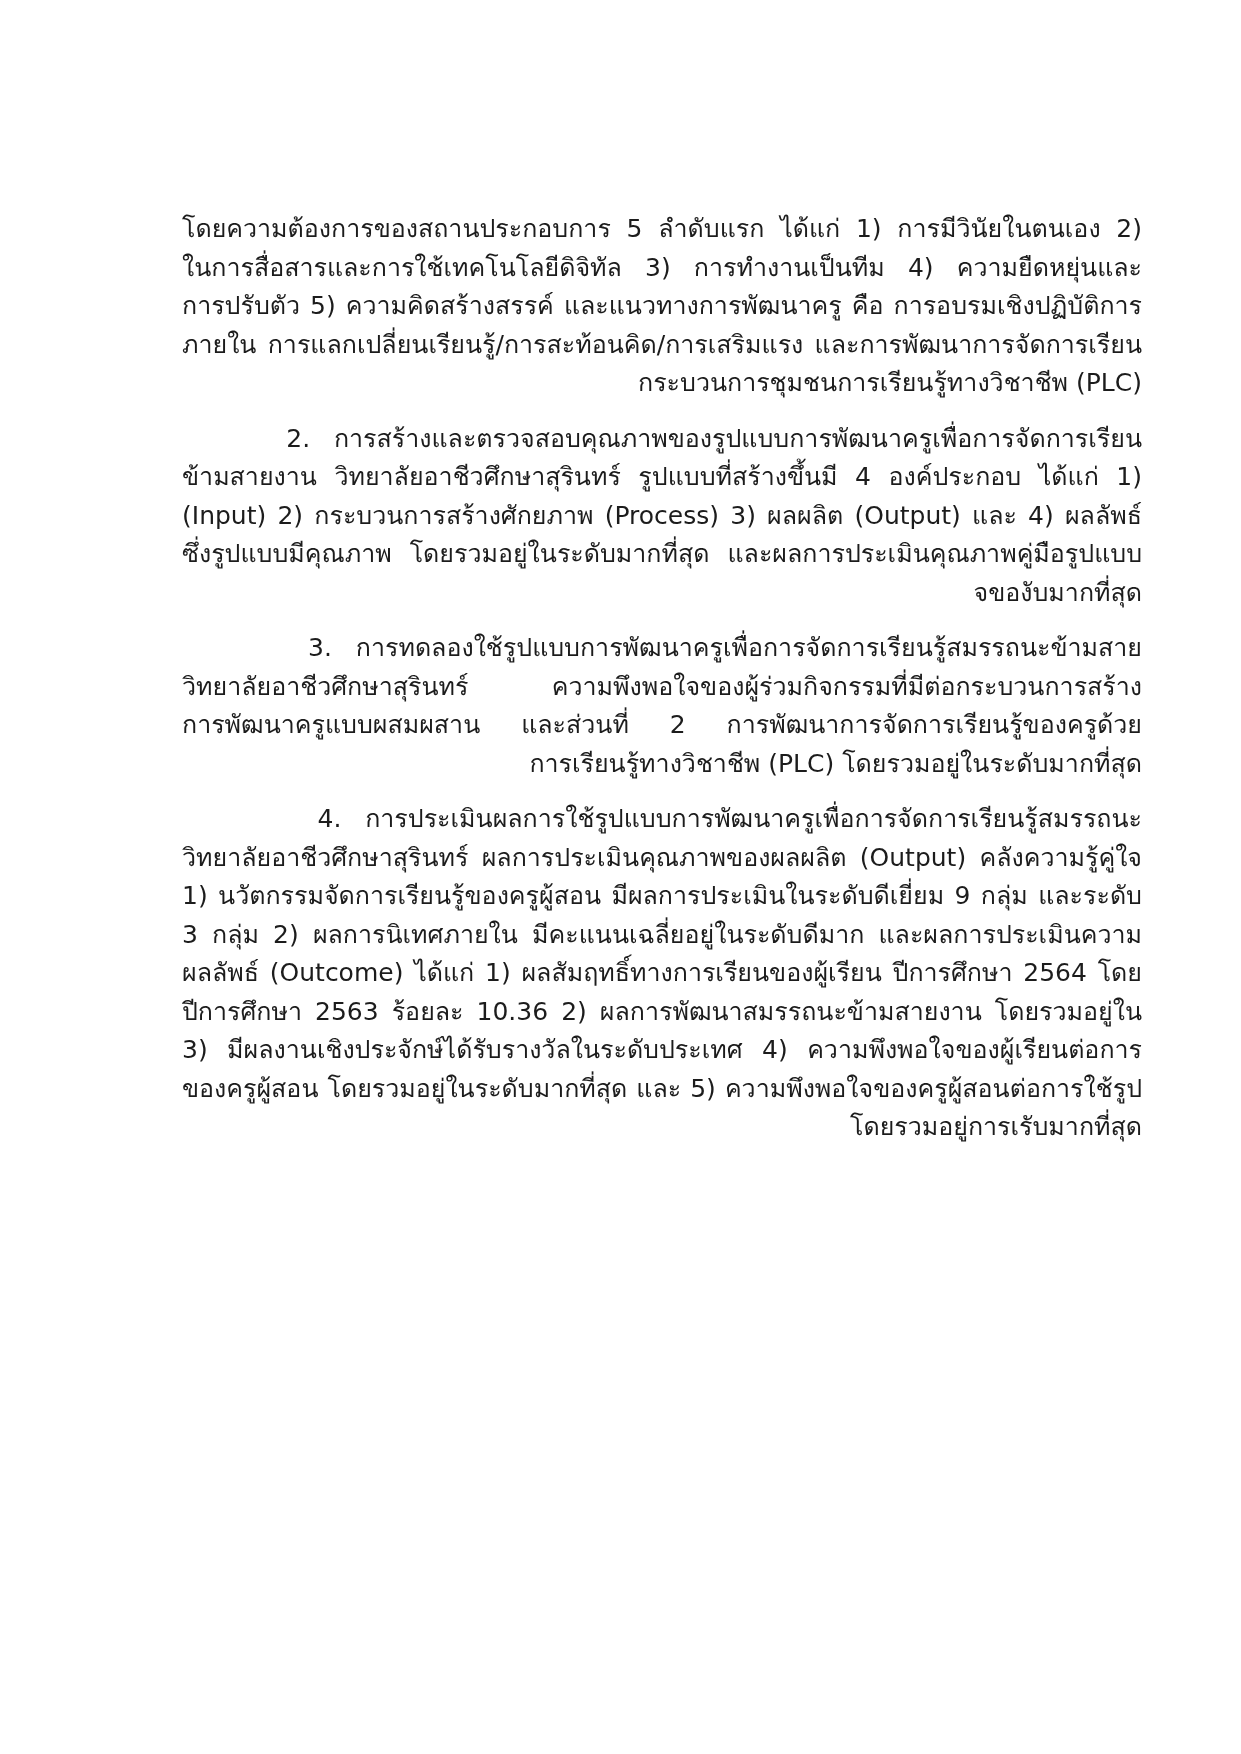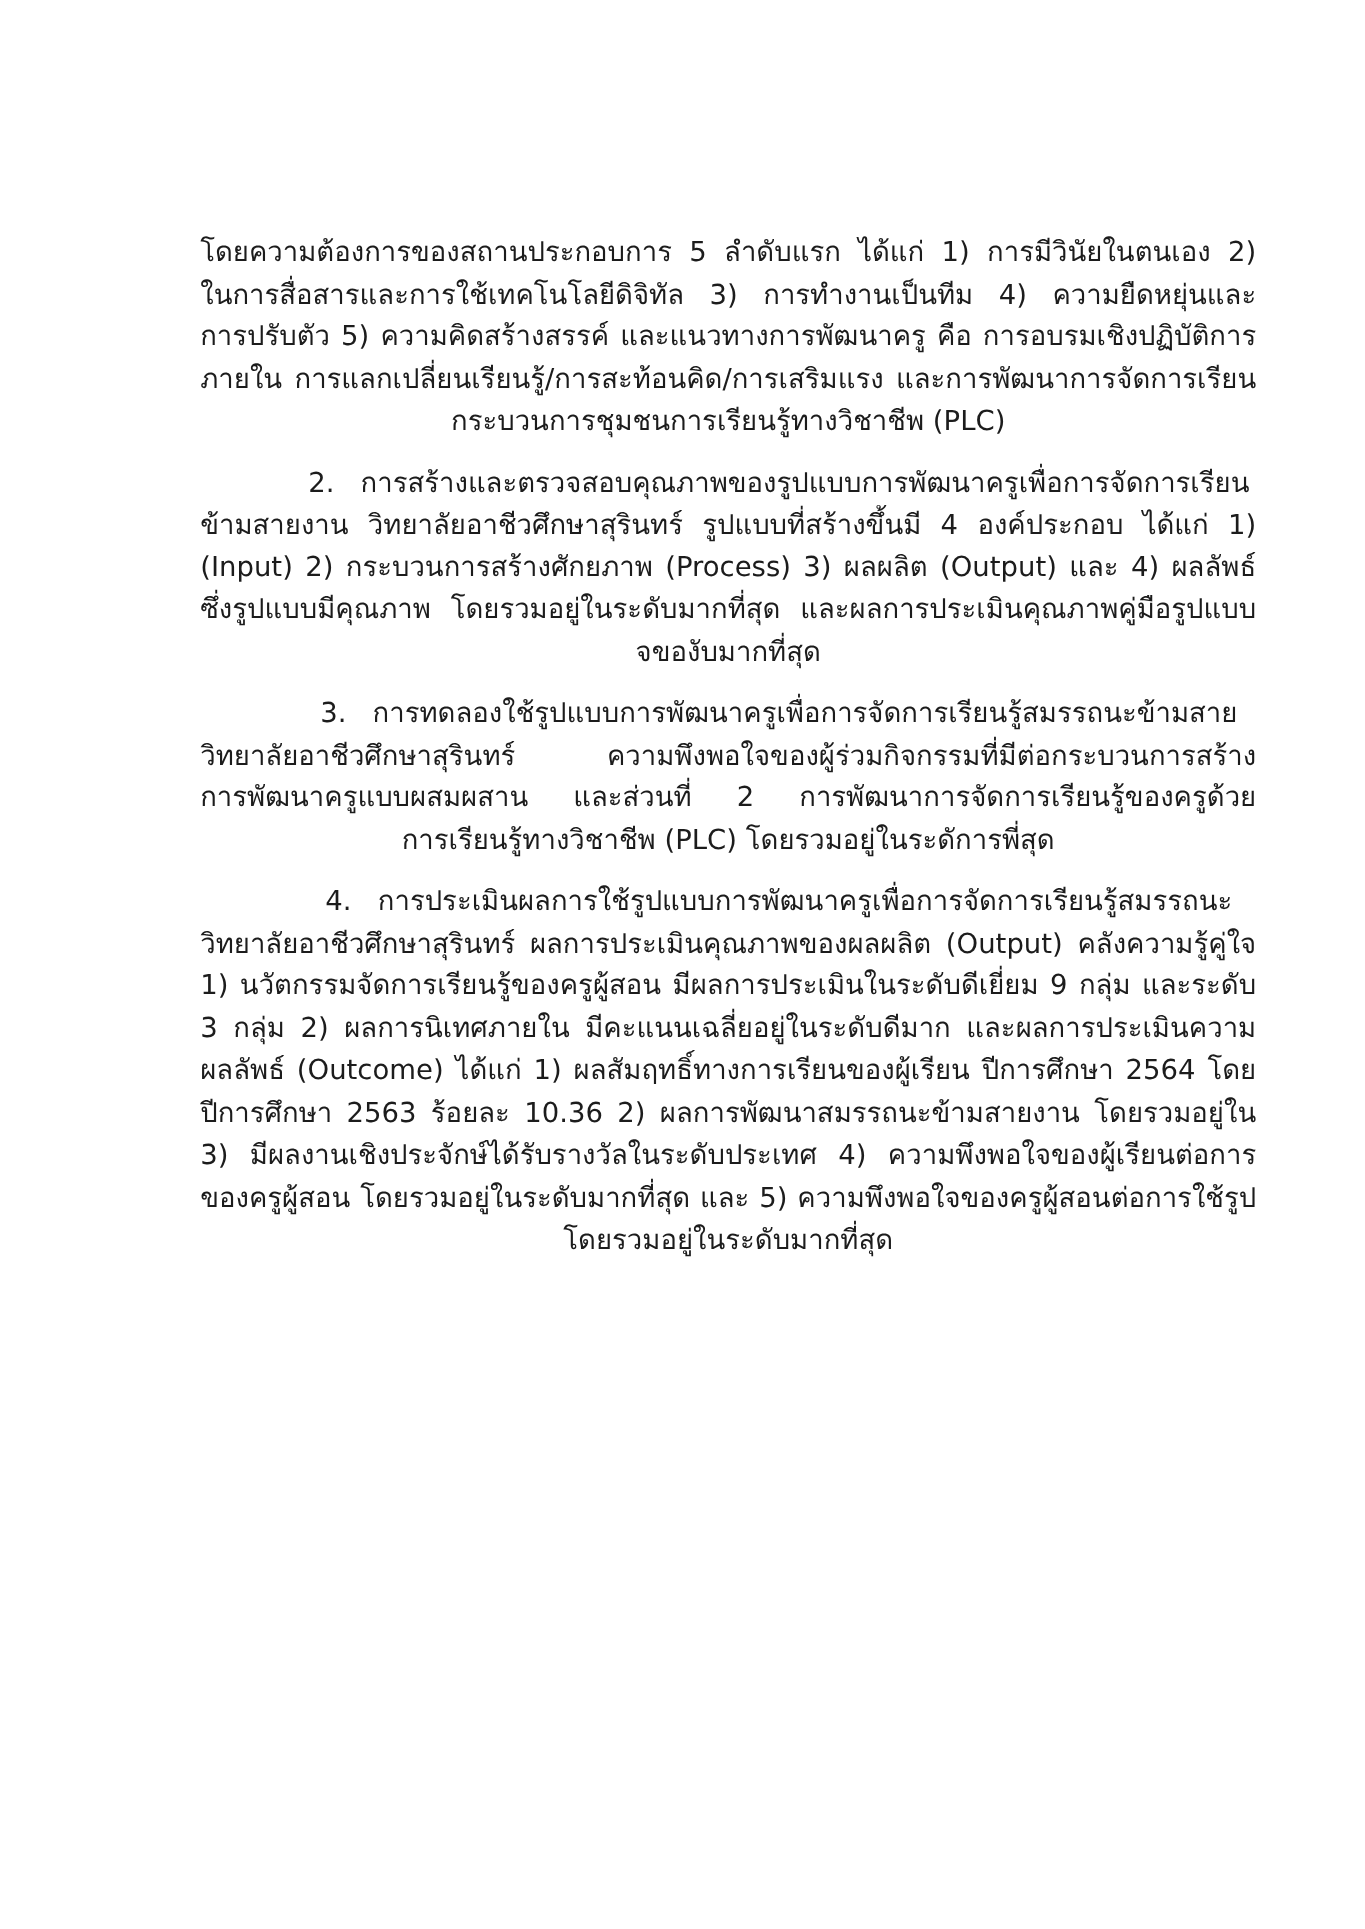--- a/index.html
+++ b/index.html
@@ -25,21 +25,21 @@
     color: #1c1c1c;
     letter-spacing: 0;
   }
   .paragraph {
     margin: 0 0 17px 0;
     padding: 0;
   }
   .line {
     height: 38.5px;
     overflow: hidden;
-    text-align: center;
+    text-align: right;
     white-space: pre-wrap;
   }
   .line.justify {
     white-space: normal;
     text-align: justify;
     text-align-last: justify;
   }
   .line.indent {
     padding-left: 92px;
   }
@@ -60,27 +60,27 @@
         <div class="line indent">2.&nbsp;&nbsp;&nbsp;การสร้างและตรวจสอบคุณภาพของรูปแบบการพัฒนาครูเพื่อการจัดการเรียนรู้สมรรถนะ</div>
         <div class="line justify">ข้ามสายงาน วิทยาลัยอาชีวศึกษาสุรินทร์ รูปแบบที่สร้างขึ้นมี 4 องค์ประกอบ ได้แก่ 1) ปัจจัยนำเข้า</div>
         <div class="line justify">(Input) 2) กระบวนการสร้างศักยภาพ (Process) 3) ผลผลิต (Output) และ 4) ผลลัพธ์ (Outcome)</div>
         <div class="line justify">ซึ่งรูปแบบมีคุณภาพ โดยรวมอยู่ในระดับมากที่สุด และผลการประเมินคุณภาพคู่มือรูปแบบ โดยรวมอยู่</div>
         <div class="line">จของับมากที่สุด</div>
       </div>
       <div class="paragraph">
         <div class="line indent">3.&nbsp;&nbsp;&nbsp;การทดลองใช้รูปแบบการพัฒนาครูเพื่อการจัดการเรียนรู้สมรรถนะข้ามสายงาน</div>
         <div class="line justify">วิทยาลัยอาชีวศึกษาสุรินทร์ ความพึงพอใจของผู้ร่วมกิจกรรมที่มีต่อกระบวนการสร้างศักยภาพ ส่วนที่ 1</div>
         <div class="line justify">การพัฒนาครูแบบผสมผสาน และส่วนที่ 2 การพัฒนาการจัดการเรียนรู้ของครูด้วยกระบวนการชุมชน</div>
-        <div class="line">การเรียนรู้ทางวิชาชีพ (PLC) โดยรวมอยู่ในระดัการพี่สุด</div>
+        <div class="line">การเรียนรู้ทางวิชาชีพ (PLC) โดยรวมอยู่ในระดับมากที่สุด</div>
       </div>
       <div class="paragraph">
         <div class="line indent">4.&nbsp;&nbsp;&nbsp;การประเมินผลการใช้รูปแบบการพัฒนาครูเพื่อการจัดการเรียนรู้สมรรถนะข้ามสายงาน</div>
         <div class="line justify">วิทยาลัยอาชีวศึกษาสุรินทร์ ผลการประเมินคุณภาพของผลผลิต (Output) คลังความรู้คู่ใจครู ได้แก่</div>
         <div class="line justify">1) นวัตกรรมจัดการเรียนรู้ของครูผู้สอน มีผลการประเมินในระดับดีเยี่ยม 9 กลุ่ม และระดับดีมาก</div>
         <div class="line justify">3 กลุ่ม 2) ผลการนิเทศภายใน มีคะแนนเฉลี่ยอยู่ในระดับดีมาก และผลการประเมินความสำเร็จของ</div>
         <div class="line justify">ผลลัพธ์ (Outcome) ได้แก่ 1) ผลสัมฤทธิ์ทางการเรียนของผู้เรียน ปีการศึกษา 2564 โดยรวมสูงกว่า</div>
         <div class="line justify">ปีการศึกษา 2563 ร้อยละ 10.36 2) ผลการพัฒนาสมรรถนะข้ามสายงาน โดยรวมอยู่ในระดับดีมาก</div>
         <div class="line justify">3) มีผลงานเชิงประจักษ์ได้รับรางวัลในระดับประเทศ 4) ความพึงพอใจของผู้เรียนต่อการจัดการเรียนรู้</div>
         <div class="line justify">ของครูผู้สอน โดยรวมอยู่ในระดับมากที่สุด และ 5) ความพึงพอใจของครูผู้สอนต่อการใช้รูปแบบ</div>
-        <div class="line">โดยรวมอยู่ในระดับมากที่สุด</div>
+        <div class="line">โดยรวมอยู่การเรับมากที่สุด</div>
       </div>
     </div>
 </div>
 
 </body></html>

